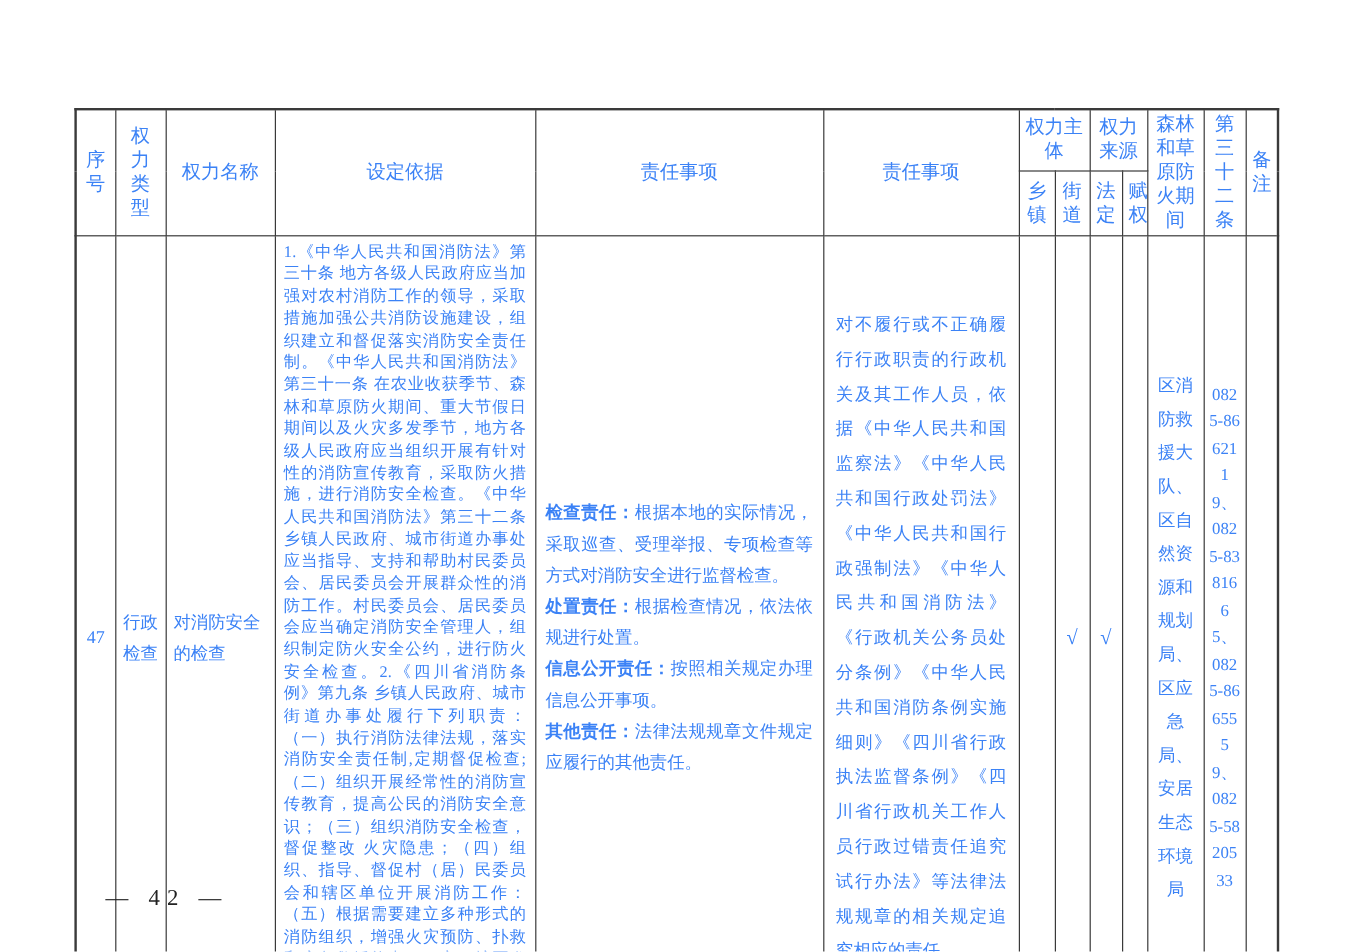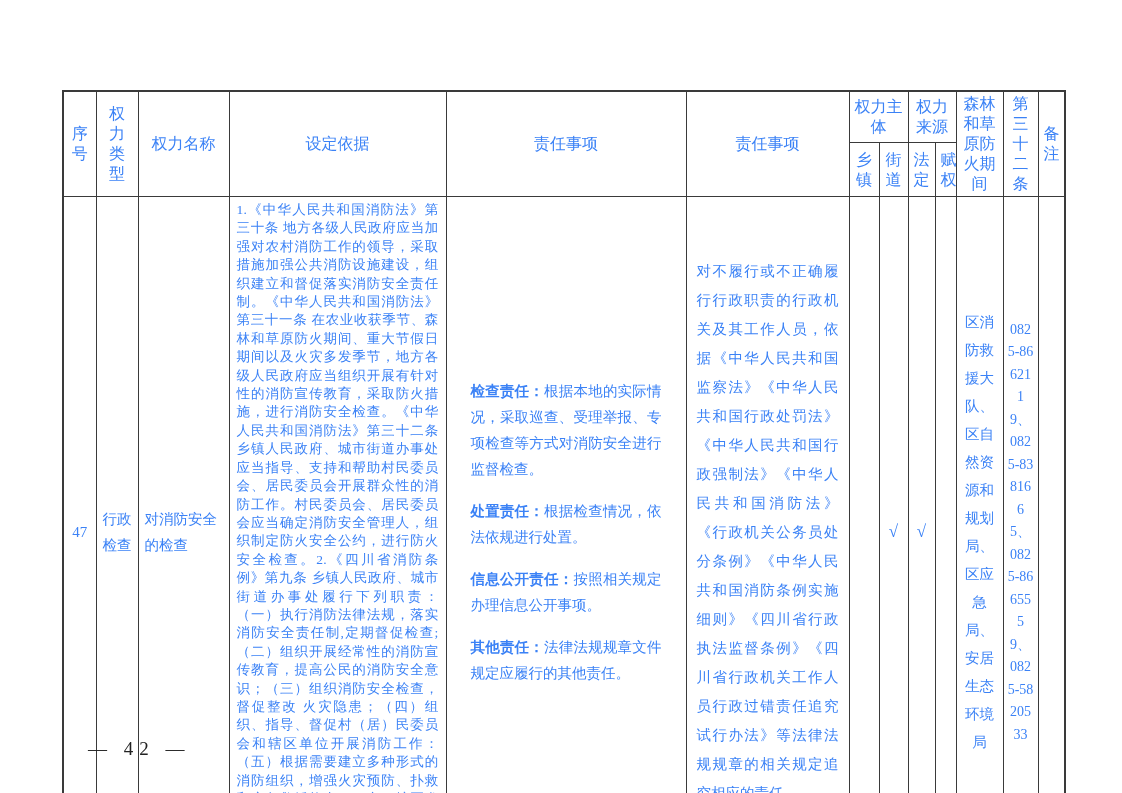--- a/index.html
+++ b/index.html
@@ -44,21 +44,21 @@
     font-size: 13.5px; line-height: 18.4px;
     text-align: justify; text-justify: inter-ideograph;
     padding: 4px 7px;
     letter-spacing: 0.2px;
   }
   td.c-resp {
     font-size: 14.5px; line-height: 26px;
     text-align: justify;
     padding: 4px 8px;
   }
-  td.c-resp p { margin: 16px; }
+  td.c-resp p { margin: 0; }
   td.c-resp b { font-weight: bold; }
   td.c-acc {
     font-size: 14.5px; line-height: 29px;
     text-align: justify;
     padding: 4px 10px;
   }
   td.c-check { font-size: 17px; text-align: center; }
   td.c-dept {
     font-size: 14.5px; line-height: 28px;
     text-align: center;

